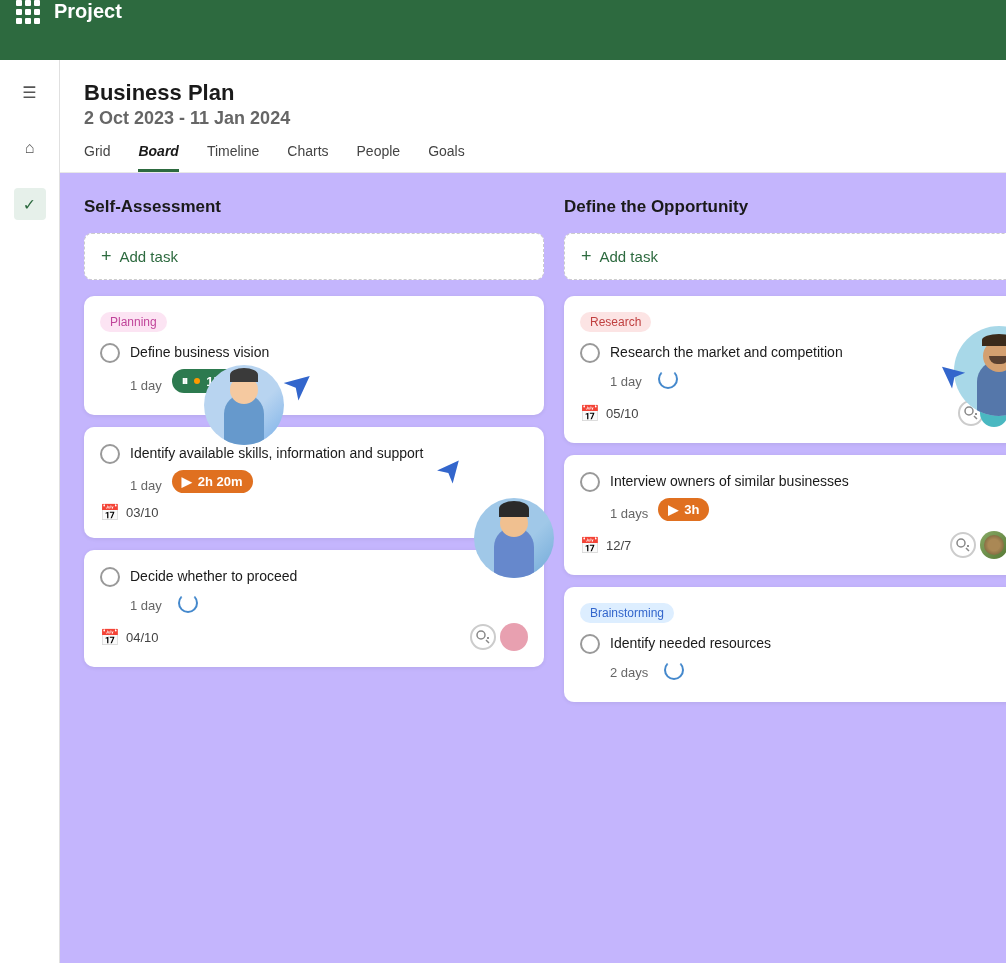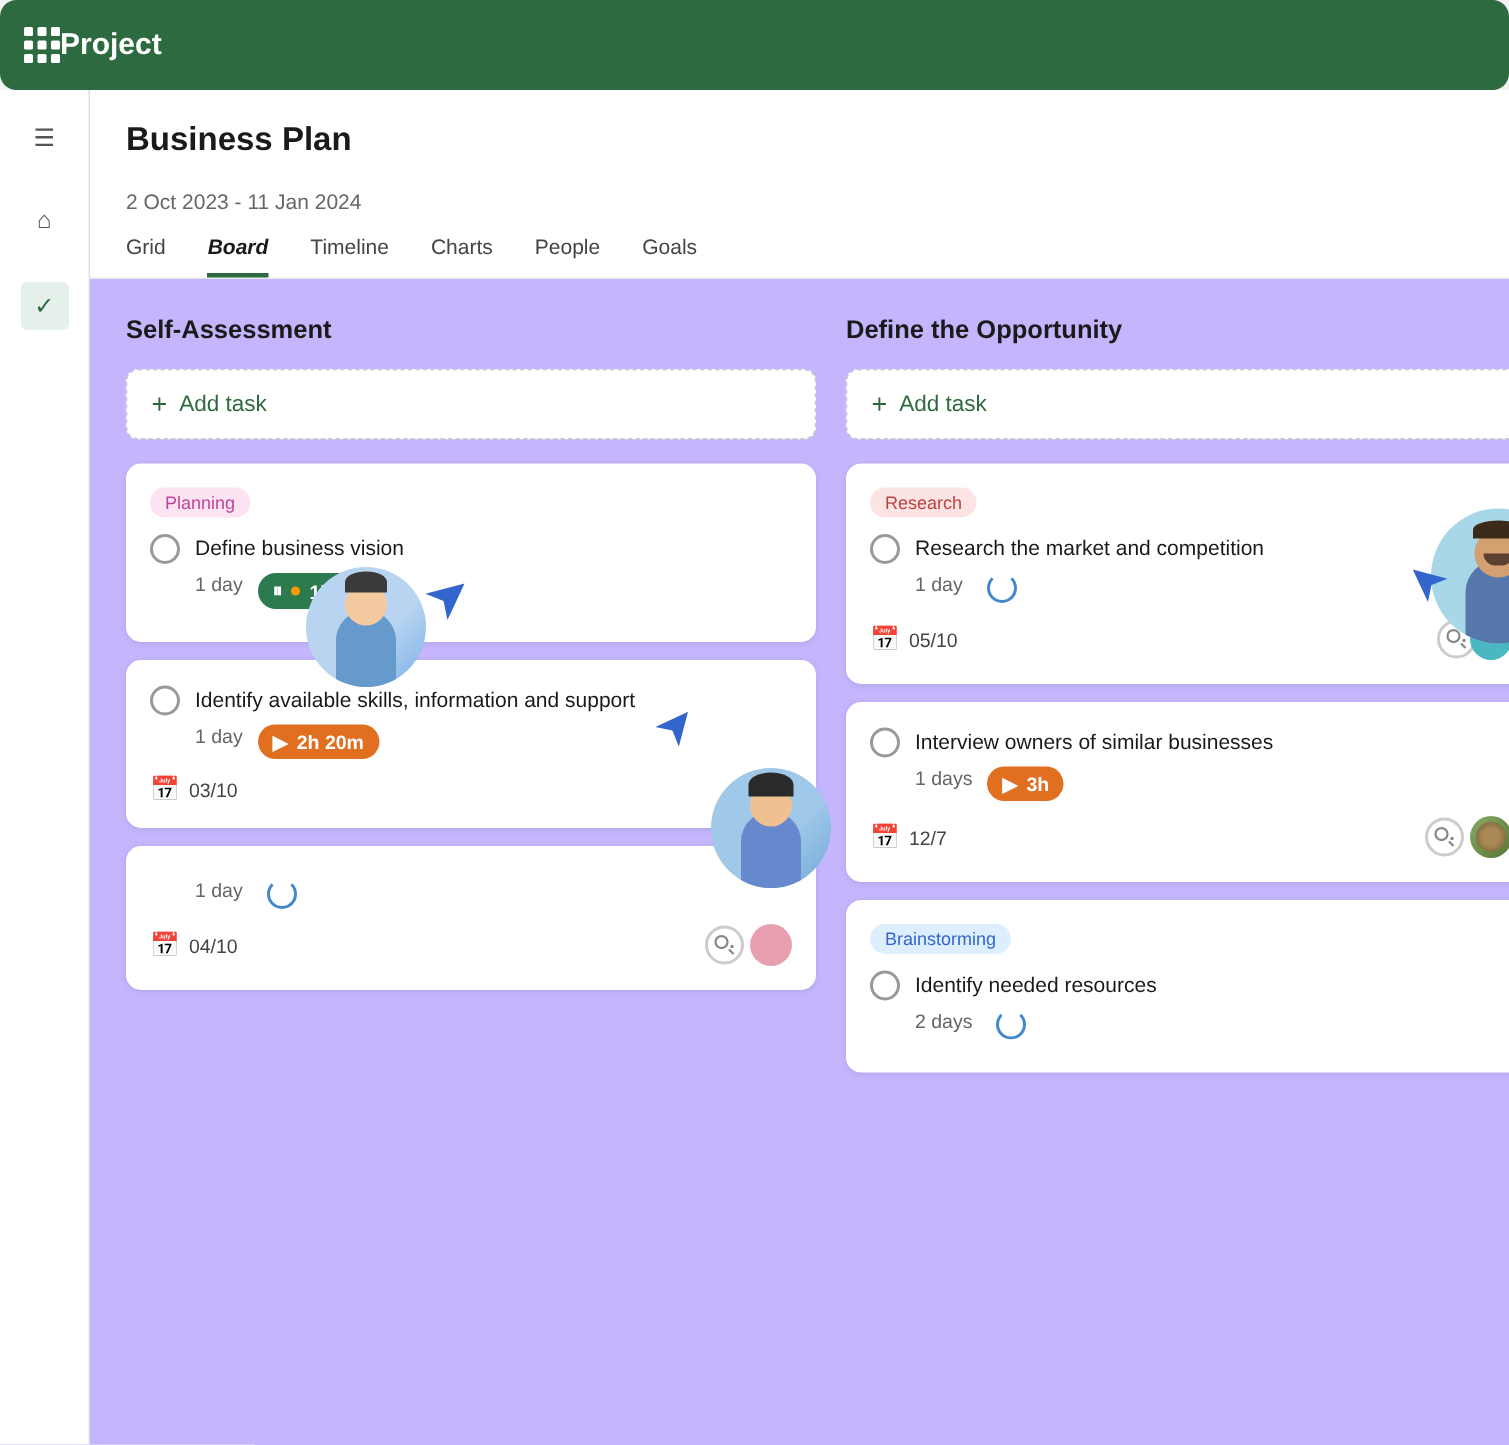--- a/index.html
+++ b/index.html
@@ -3,24 +3,22 @@
   <meta charset="utf-8">
   <style>
     * { box-sizing: border-box; margin: 0; padding: 0; }
     body { font-family: 'Segoe UI', Arial, sans-serif; background: #f3f3f3; width: 1006px; height: 963px; overflow: hidden; }
 
     
     .top-bar {
       background: #2d6a3f;
       height: 60px;
       display: flex;
-      align-items: center;
       padding: 0 16px;
-      gap: 0;
-      border-radius: 11px;
+      gap: 14px;
     }
     .top-bar-dots {
       display: grid;
       grid-template-columns: repeat(3,6px);
       grid-template-rows: repeat(3,6px);
       gap: 3px;
     }
     .dot { width: 6px; height: 6px; background: white; border-radius: 1px; }
     .top-bar-title { color: white; font-size: 20px; font-weight: 600; }
 
@@ -46,21 +44,21 @@
     
     .main { flex: 1; background: #c4b5fd; display: flex; flex-direction: column; overflow: hidden; }
 
     
     .header {
       background: white;
       padding: 20px 24px 0 24px;
       border-bottom: 1px solid #e8e8e8;
     }
     .project-title { font-size: 22px; font-weight: 700; color: #1a1a1a; }
-    .project-dates { font-size: 14px; color: #666; margin-top: 20px; }
+    .project-dates { font-size: 18px; color: #666; margin-top: 2px; font-weight: bold; }
     .nav-tabs { display: flex; gap: 28px; margin-top: 14px; }
     .nav-tab {
       font-size: 14px; color: #444; padding-bottom: 10px;
       cursor: pointer; border-bottom: 2px solid transparent;
       font-weight: 400;
     }
     .nav-tab.active { color: #1a1a1a; font-weight: 600; border-bottom: 3px solid #2d6a3f; font-style: italic; }
 
     
     .board-content {
@@ -102,21 +100,21 @@
 
     
     .task-row { display: flex; align-items: center; gap: 10px; margin-bottom: 6px; }
     .task-check {
       width: 20px; height: 20px; border-radius: 50%;
       border: 2px solid #999; flex-shrink: 0; margin-top: 1px;
     }
     .task-name { font-size: 14px; color: #1a1a1a; line-height: 1.4; }
 
     
-    .timer-row { display: flex; align-items: flex-start; gap: 10px; margin: 6px 0 6px 30px; }
+    .timer-row { display: flex; align-items: flex-end; gap: 10px; margin: 6px 0 6px 30px; }
     .day-label { font-size: 13px; color: #666; }
     .timer-pill {
       display: flex; align-items: center; gap: 6px;
       padding: 4px 10px; border-radius: 16px;
       font-size: 13px; font-weight: 600; color: white; cursor: pointer;
     }
     .timer-pill.green { background: #2d7a4f; }
     .timer-pill.orange { background: #e07020; }
 
     
@@ -255,20 +253,24 @@
             <div style="width:80px;height:80px;background:linear-gradient(135deg,#a0c8e8 60%,#70a8d8 100%);border-radius:50%;display:flex;align-items:flex-end;justify-content:center;overflow:hidden;">
               <div style="width:40px;height:55px;background:#6688cc;border-radius:20px 20px 0 0;position:relative;bottom:-4px;">
                 <div style="width:28px;height:28px;background:#f0c090;border-radius:50%;position:absolute;top:-18px;left:6px;"></div>
                 <div style="width:30px;height:16px;background:#2a2a2a;border-radius:50% 50% 0 0;position:absolute;top:-26px;left:5px;"></div>
               </div>
             </div>
           </div>
         </div>
 
         <div class="task-card">
+          <div class="task-row">
+            <div class="task-check"></div>
+            <span class="task-name">Decide whether to proceed</span>
+          </div>
           <div class="timer-row">
             <span class="day-label">1 day</span>
             <div class="spinner-icon" style="margin-left:6px;"></div>
           </div>
           <div class="card-footer">
             <div class="cal-date">
               <span class="cal-icon">📅</span>
               <span>04/10</span>
             </div>
             <div class="avatars">

